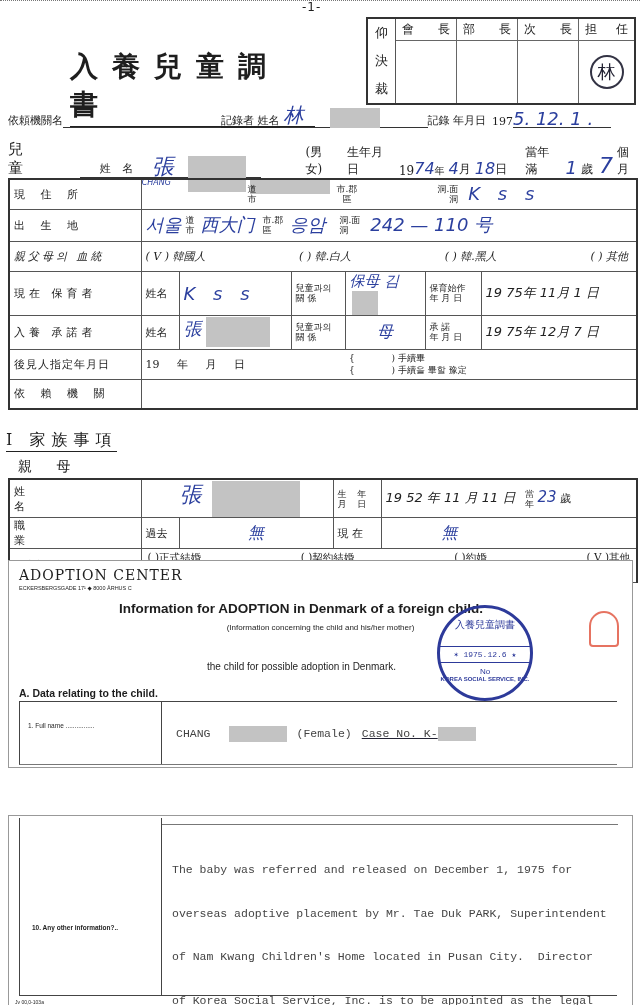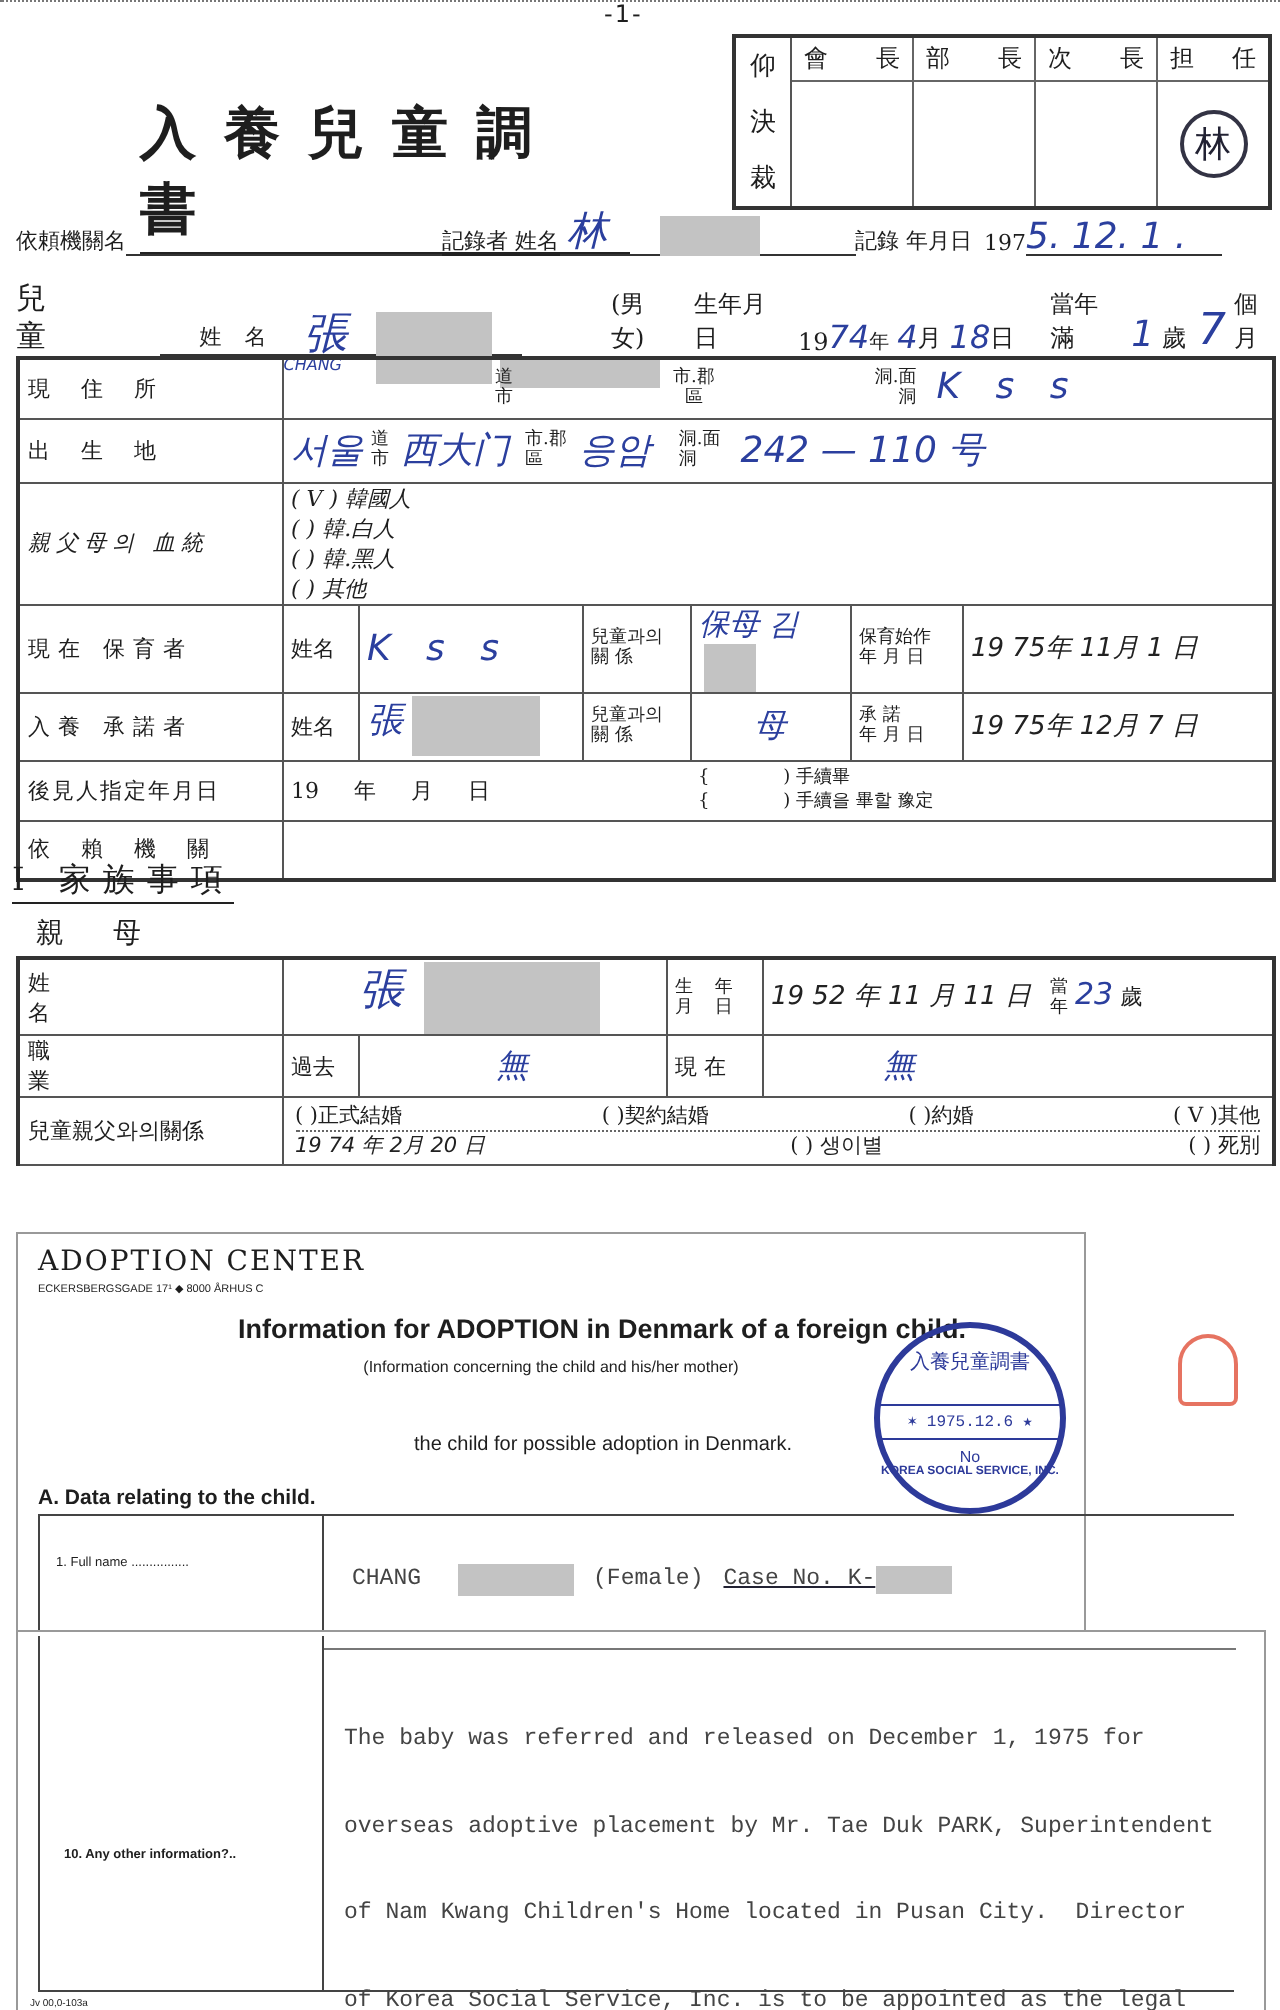--- a/index.html
+++ b/index.html
@@ -146,21 +146,21 @@
         <span class="tiny" style="margin-left:8px;">市.郡<br>區</span>
         <span class="hand" style="font-size:18px; margin-left:6px;">응암</span>
         <span class="tiny" style="margin-left:14px;">洞.面<br>洞</span>
         <span class="hand" style="font-size:18px; margin-left:10px;">242 — 110 号</span>
       </div>
     </td>
   </tr>
   <tr style="height:30px;font-style:italic;">
     <td class="lbl" style="letter-spacing:3px;">親父母의 血統</td>
     <td colspan="6">
-      <div style="display:flex; justify-content:space-between; padding-right:4px;flex-direction:column;">
+      <div style="display:flex; justify-content:space-between; padding-right:4px;">
         <span>( V ) 韓國人</span>
         <span>(  ) 韓.白人</span>
         <span>(  ) 韓.黑人</span>
         <span>(  ) 其他</span>
       </div>
     </td>
   </tr>
   <tr style="height:34px;">
     <td class="lbl" style="letter-spacing:4px;">現在 保育者</td>
     <td style="width:38px;">姓名</td>
@@ -244,21 +244,21 @@
       <div style="display:flex; justify-content:space-between; font-size:10.5px;">
         <span class="hand-dark">19 74 年 2月 20 日</span>
         <span>(  ) 생이별</span>
         <span>(  ) 死別</span>
       </div>
     </td>
   </tr>
 </tbody>
   </table>
 
-<div class="eng-box" style="top:616px; width:535px; height:208px;">
+<div class="eng-box" style="top:560px; width:625px; height:208px;">
   <div style="position:absolute; left:10px; top:6px; font-family:'DejaVu Serif', serif; font-size:14px; letter-spacing:1px;">ADOPTION CENTER</div>
   <div style="position:absolute; left:10px; top:24px; font-size:5.5px;">ECKERSBERGSGADE 17¹  ◆  8000 ÅRHUS C</div>
   <div style="position:absolute; left:110px; top:40px; font-size:13.5px; font-weight:bold;">Information for ADOPTION in Denmark of a foreign child.</div>
   <div style="position:absolute; left:0; width:100%; top:62px; text-align:center; font-size:8px;">(Information concerning the child and his/her mother)</div>
   <div style="position:absolute; left:198px; top:100px; font-size:10px;">the child for possible adoption in Denmark.</div>
   <div style="position:absolute; left:10px; top:126px; font-size:10.5px; font-weight:bold;">A. Data relating to the child.</div>
 
   <div style="position:absolute; left:428px; top:44px; width:96px; height:96px; border:3px solid #2d3a9a; border-radius:50%; color:#2d3a9a; font-size:8px; text-align:center;">
     <div style="margin-top:10px; font-size:10px;">入養兒童調書</div>
     <div style="margin-top:14px; border-top:1.5px solid #2d3a9a; border-bottom:1.5px solid #2d3a9a; padding:3px 0; font-family:'Liberation Mono', monospace;">✶ <span>1975.12.6</span> ★</div>

